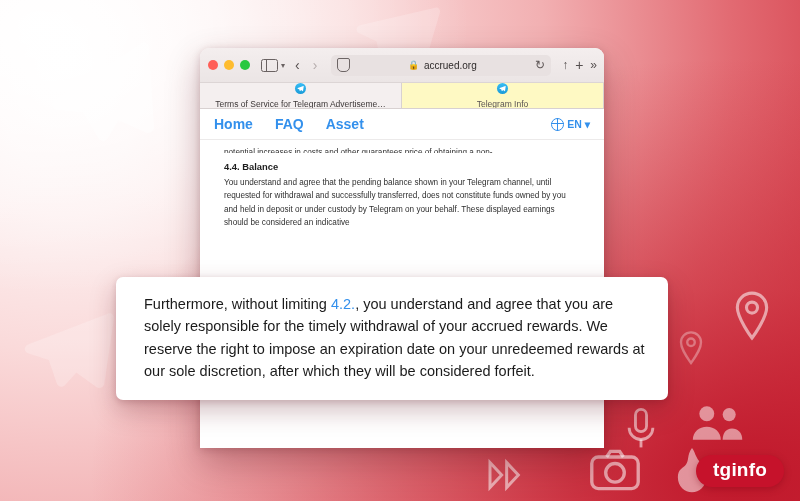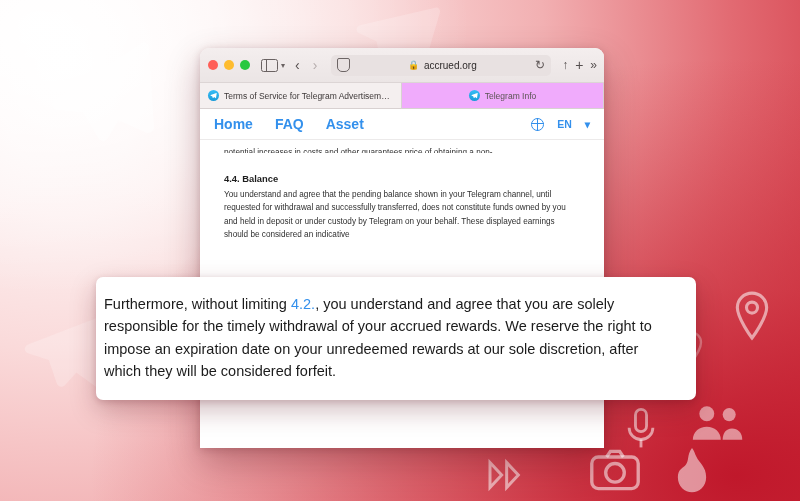--- a/index.html
+++ b/index.html
@@ -149,22 +149,22 @@
     display: flex;
     align-items: center;
     gap: 5px;
     padding: 0 8px;
     font-size: 8.5px;
     color: #3c3737;
     border-right: 1px solid #d8d1d1;
     overflow: hidden;
     white-space: nowrap;
   }
-  .tab.active { background: #f4efef; }
-  .tab.inactive { background: #f0abfc; justify-content: center; color:#5a5353; }
+  .tab.active { background: #f4efef; flex-direction: column; }
+  .tab.inactive { background: #fef9c3; justify-content: center; color:#5a5353;flex-direction:column; }
   .tg-favicon {
     width: 11px; height: 11px; border-radius: 50%;
     background: linear-gradient(#37bdf6, #1b9bd8);
     display: inline-flex; align-items: center; justify-content: center;
     flex: none;
   }
   .tg-favicon svg { width: 7px; height: 7px; }
   .tab-title { overflow: hidden; text-overflow: ellipsis; }
 
   
@@ -182,21 +182,21 @@
     font-size: 14px;
     color: #3390ec;
     font-weight: 600;
   }
   .lang {
     margin-left: auto;
     font-size: 10.5px;
     color: #3390ec;
     display: flex;
     align-items: center;
-    gap: 13px;
+    gap: 3px;
     font-weight: 600;
   }
   .globe {
     width: 11px; height: 11px;
     border: 1.2px solid #3390ec;
     border-radius: 50%;
     position: relative;
   }
   .globe:after {
     content: "";
@@ -229,40 +229,40 @@
   }
   .clip-row {
     height: 7px;
     overflow: hidden;
     margin-bottom: 1px;
   }
   .clip-row .doc-p { margin: 0; }
   h3.doc-h {
     font-size: 9.4px;
     color: #1d1d1d;
-    margin: 20px 0 4px 0;
+    margin: 8px 0 4px 0;
     font-weight: 700;
   }
   .mask-bottom {
     position: absolute;
     left: 0; right: 0; bottom: 0;
     height: 10px;
     background: #fff;
   }
 
   
   .callout {
     position: absolute;
-    left: 96px;
+    left: 116px;
     top: 277px;
-    width: 600px;
+    width: 552px;
     background: #ffffff;
     border-radius: 7px;
     box-shadow: 0 10px 26px rgba(90,15,25,0.28), 0 2px 6px rgba(90,15,25,0.16);
-    padding: 16px 20px 17px 8px;
+    padding: 16px 20px 17px 28px;
     box-sizing: border-box;
   }
   .callout-text {
     margin: 0;
     font-size: 14.5px;
     line-height: 1.55;
     color: #1b1b1b;
   }
   .callout-text .lnk {
     color: #3390ec;
@@ -426,13 +426,14 @@
       <h3 class="doc-h">4.5. Asset Management</h3>
       <p class="doc-p">Channel owners and their administrators are solely responsible for safeguarding, handling and withdrawing any rewards earned by their channel from BS. By</p>
       <div class="mask-bottom"></div>
     </div>
   </div>
 
   <div class="callout">
     <p class="callout-text"><span>Furthermore, without limiting </span><a class="lnk" href="#">4.2.</a><span>, you understand and agree that you are solely responsible for the timely withdrawal of your accrued rewards. We reserve the right to impose an expiration date on your unredeemed rewards at our sole discretion, after which they will be considered forfeit.</span></p>
   </div>
 
+  <div class="watermark">tginfo</div>
 </div>
 
 </body></html>

